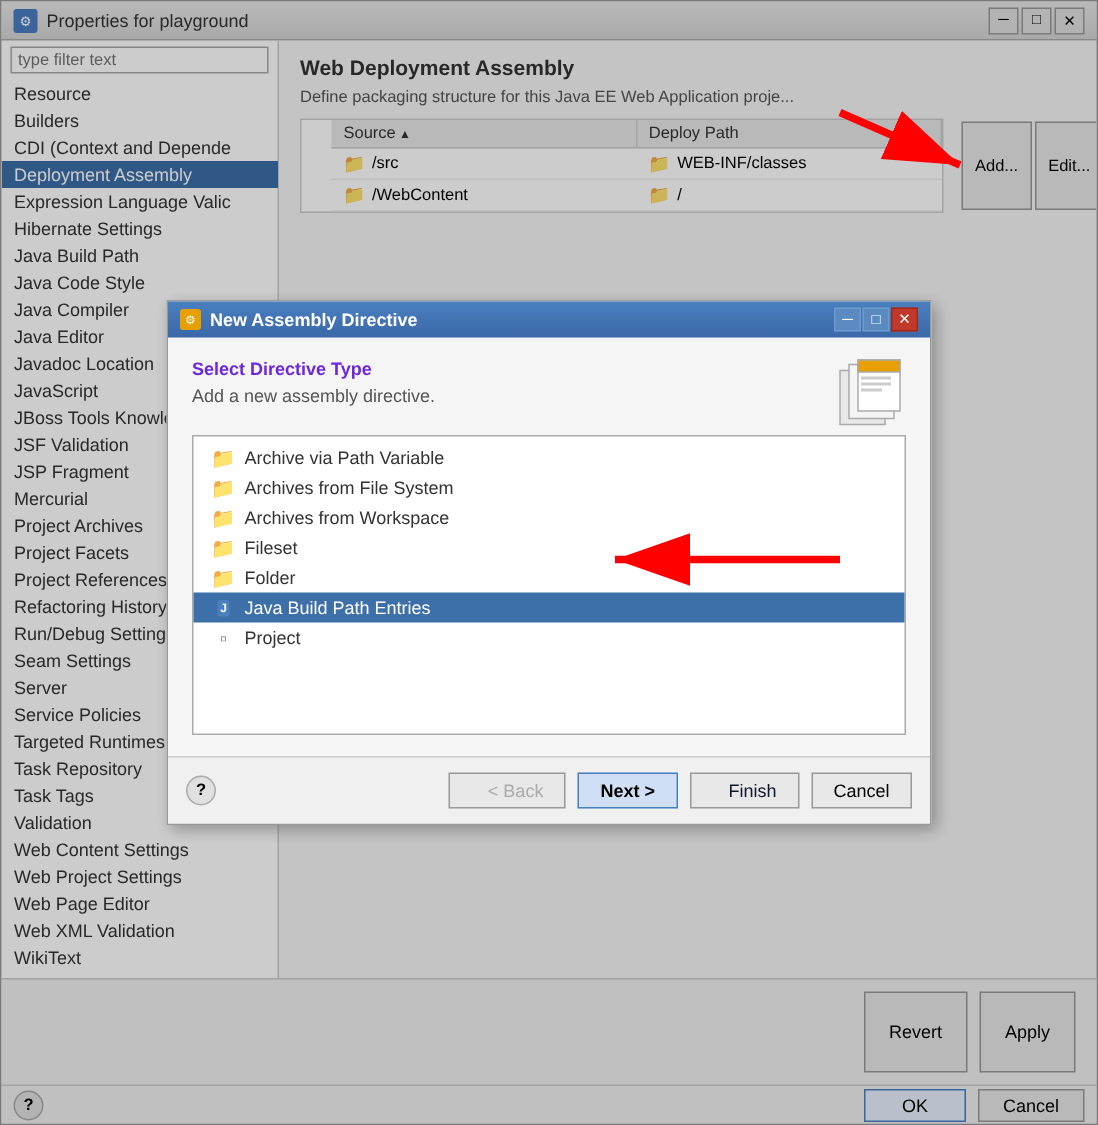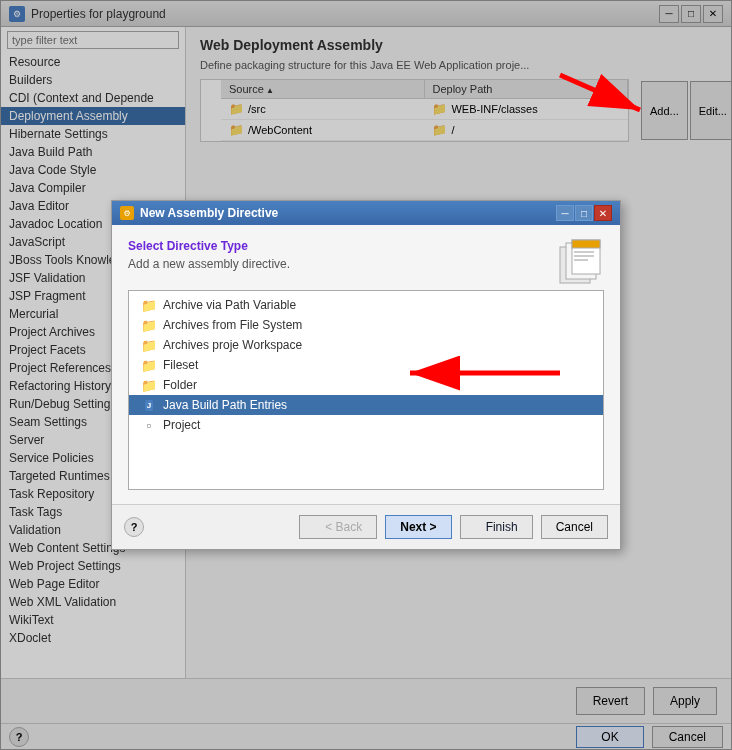--- a/index.html
+++ b/index.html
@@ -33,21 +33,21 @@
     .table-col { padding: 3px 8px; font-size: 11px; color: #333; border-right: 1px solid #ccc; flex: 1; font-weight: normal; }
     .table-col.sort-col::after { content: ' ▲'; font-size: 8px; }
     .table-row { display: flex; border-bottom: 1px solid #eee; align-items: center; }
     .table-cell { padding: 3px 8px; font-size: 11px; flex: 1; display: flex; align-items: center; gap: 4px; }
     .folder-icon { color: #e8a000; font-size: 12px; }
     .table-actions { width: 80px; display: flex; flex-direction: row; padding: 2px 4px; gap: 2px; }
     .action-btn { padding: 2px 8px; border: 1px solid #999; background: #e8e8e8; font-size: 11px; cursor: pointer; text-align: center; }
 
     
     .bottom-bar { padding: 8px 14px; display: flex; justify-content: flex-end; gap: 8px; border-top: 1px solid #ccc; background: #f0f0f0; }
-    .bottom-btn { padding: 6px 16px; border: 1px solid #999; background: #e8e8e8; font-size: 12px; cursor: pointer; }
+    .bottom-btn { padding: 19px 16px; border: 1px solid #999; background: #e8e8e8; font-size: 12px; cursor: pointer; }
 
     
     .status-bar { height: 26px; border-top: 1px solid #ccc; background: #f0f0f0; display: flex; align-items: center; padding: 0 8px; gap: 8px; }
     .help-btn { width: 20px; height: 20px; border: 1px solid #aaa; border-radius: 50%; background: #e0e0e0; display: flex; align-items: center; justify-content: center; font-size: 11px; font-weight: bold; cursor: pointer; }
     .ok-btn { padding: 3px 24px; border: 1px solid #4a7fc1; background: #e8f0fe; font-size: 12px; cursor: pointer; }
     .cancel-btn { padding: 3px 16px; border: 1px solid #999; background: #e8e8e8; font-size: 12px; cursor: pointer; }
 
     
     .overlay { position: fixed; top: 0; left: 0; width: 732px; height: 750px; background: rgba(0,0,0,0.2); display: flex; align-items: center; justify-content: center; }
     .dialog { background: #f5f5f5; border: 1px solid #999; width: 510px; box-shadow: 3px 3px 10px rgba(0,0,0,0.3); }
@@ -95,20 +95,21 @@
   <div class="window-body">
 
     <div class="sidebar">
       <input class="filter-input" type="text" placeholder="type filter text" style="">
       <div class="sidebar-list">
 
       <div class="sidebar-item">Resource</div>
           <div class="sidebar-item">Builders</div>
           <div class="sidebar-item">CDI (Context and Depende</div>
           <div class="sidebar-item selected">Deployment Assembly</div>
+          <div class="sidebar-item">Expression Language Valic</div>
           <div class="sidebar-item">Hibernate Settings</div>
           <div class="sidebar-item">Java Build Path</div>
           <div class="sidebar-item">Java Code Style</div>
           <div class="sidebar-item">Java Compiler</div>
           <div class="sidebar-item">Java Editor</div>
           <div class="sidebar-item">Javadoc Location</div>
           <div class="sidebar-item">JavaScript</div>
           <div class="sidebar-item">JBoss Tools Knowledge Bas</div>
           <div class="sidebar-item">JSF Validation</div>
           <div class="sidebar-item">JSP Fragment</div>
@@ -230,21 +231,21 @@
           <div class="directive-item">
             <span class="dir-icon">
               <span style="color:#e8a000;font-size:13px;">📁</span>
             </span>
             <span>Archives from File System</span>
           </div>
           <div class="directive-item">
             <span class="dir-icon">
               <span style="color:#e8a000;font-size:13px;">📁</span>
             </span>
-            <span>Archives proje Workspace</span>
+            <span>Archives from Workspace</span>
           </div>
           <div class="directive-item">
             <span class="dir-icon">
               <span style="color:#e8a000;font-size:13px;">📁</span>
             </span>
             <span>Fileset</span>
           </div>
           <div class="directive-item">
             <span class="dir-icon">
               <span style="color:#e8a000;font-size:13px;">📁</span>

